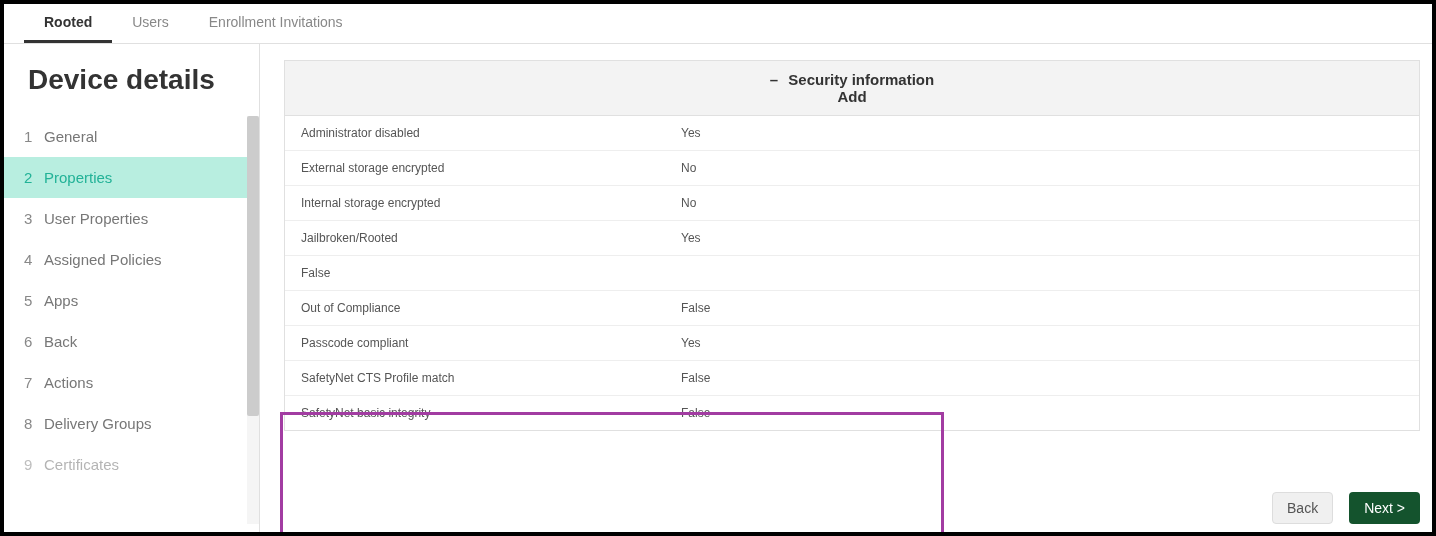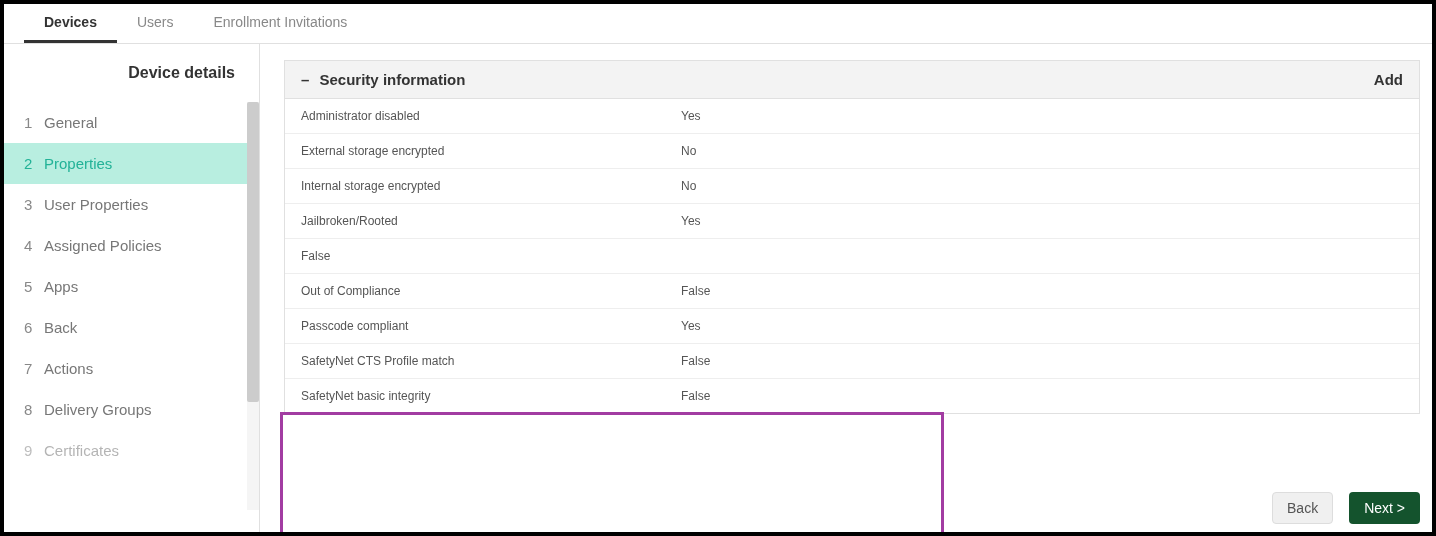--- a/index.html
+++ b/index.html
@@ -34,25 +34,24 @@
     height: calc(100% - 40px);
     position: relative;
   }
   .sidebar {
     width: 256px;
     border-right: 1px solid #e0e0e0;
     padding-top: 20px;
     position: relative;
   }
   .page-title {
-    font-size: 16px;
+    font-size: 28px;
     font-weight: 700;
     color: #333;
     padding: 0 24px 20px 24px;
-    text-align: right;
   }
   .sidebar-scroll {
     position: relative;
     height: calc(100% - 60px);
   }
   .sidebar-item {
     display: flex;
     align-items: center;
     padding: 12px 20px;
     font-size: 15px;
@@ -94,20 +93,21 @@
   .section-header {
     display: flex;
     align-items: center;
     justify-content: space-between;
     background: #f3f3f3;
     border: 1px solid #e0e0e0;
     padding: 10px 16px;
     font-weight: 700;
     color: #333;
     font-size: 15px;
+    flex-direction: column;
   }
   .toggle-minus {
     margin-right: 6px;
     font-weight: 700;
   }
   .add-link {
     font-weight: 700;
     cursor: pointer;
   }
   .table {
@@ -154,21 +154,21 @@
   }
   .btn-next {
     background: #14532d;
     color: #fff;
   }
 </style>
 </head>
 <body>
 
 <div class="tabs">
-  <div class="tab active">Devices</div>
+  <div class="tab active">Rooted</div>
   <div class="tab">Users</div>
   <div class="tab">Enrollment Invitations</div>
 </div>
 
 <div class="content">
   <div class="sidebar">
     <div class="page-title">Device details</div>
     <div class="sidebar-scroll">
       <div class="sidebar-item">
         <span class="num">1</span>

